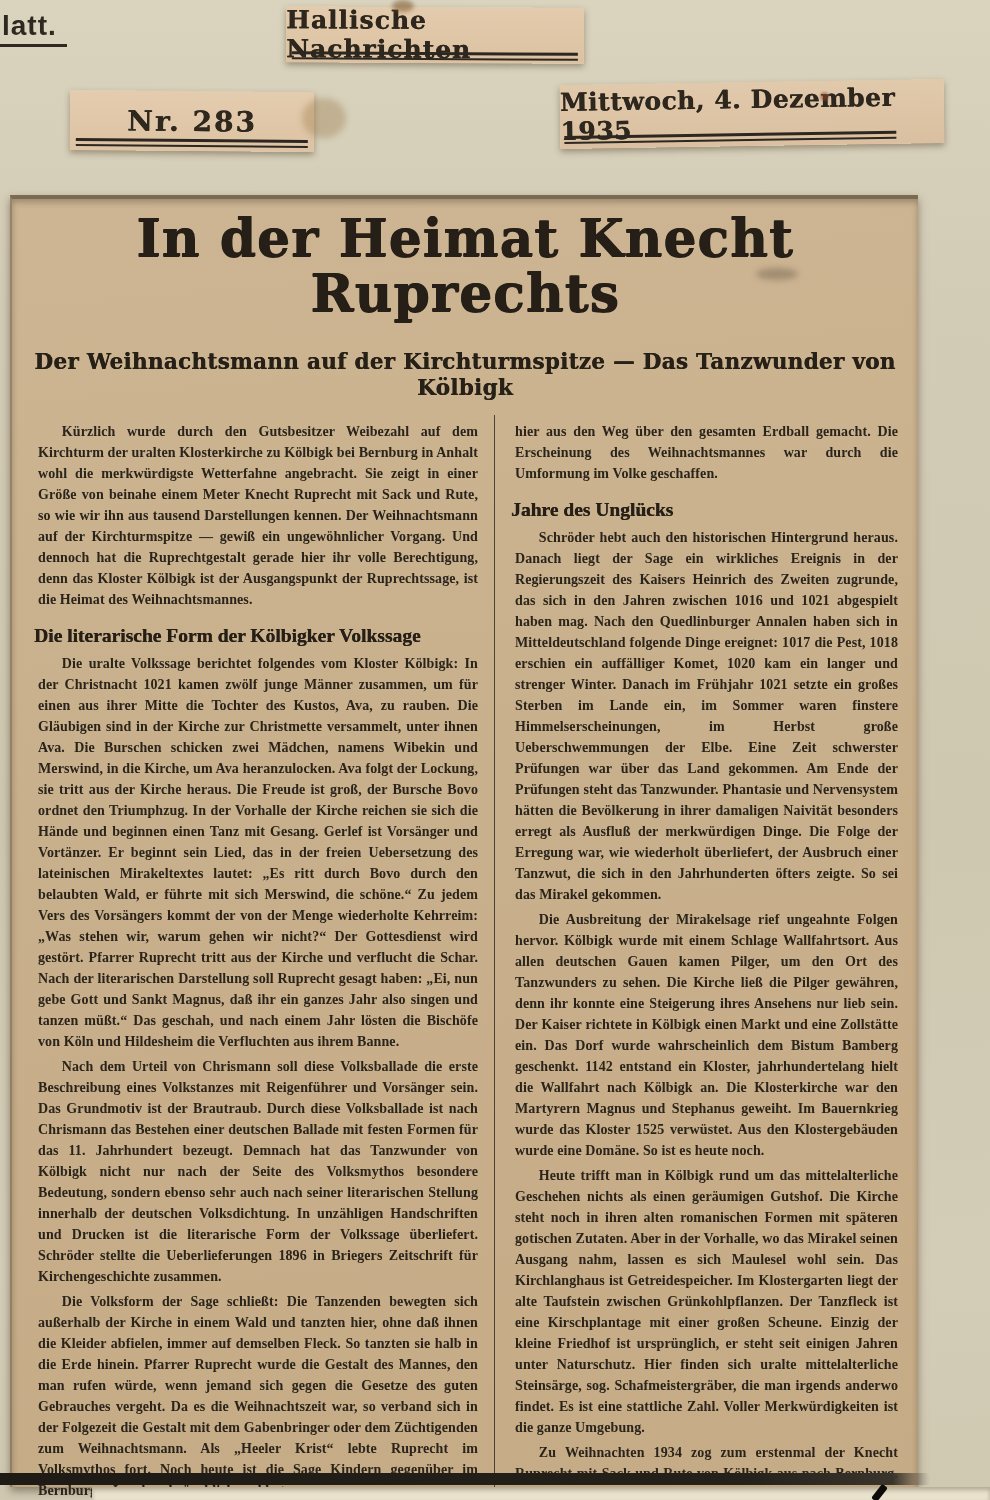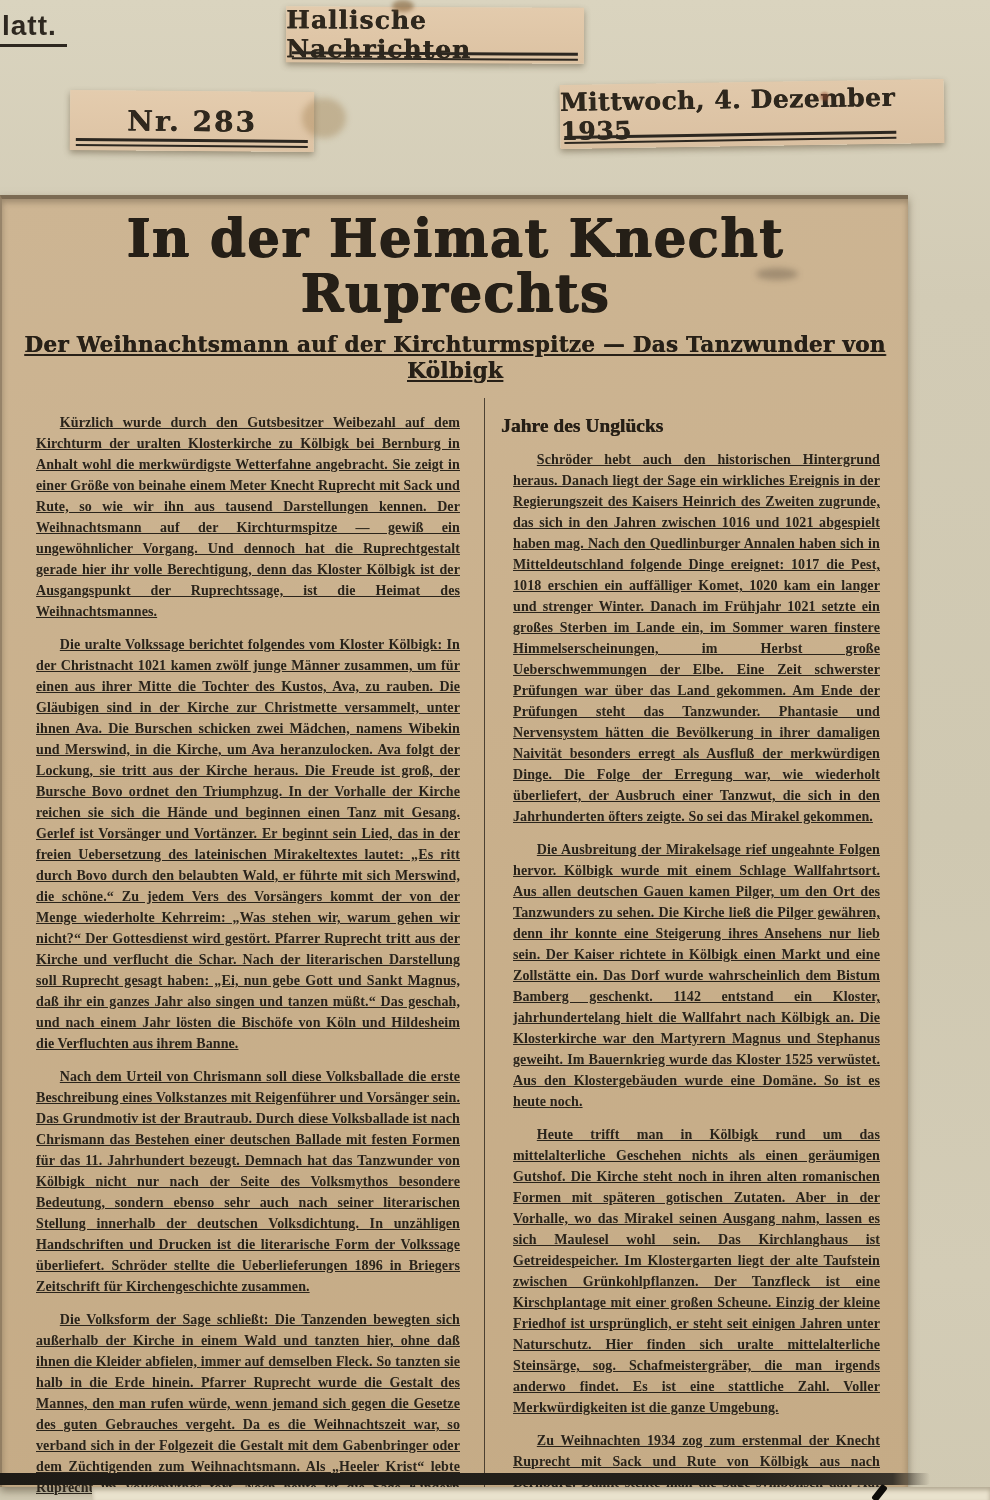--- a/index.html
+++ b/index.html
@@ -44,45 +44,44 @@
     left:560px;top:82px;width:384px;height:64px;
     background:linear-gradient(#e1c9ab,#dac0a1);
     display:flex;align-items:center;justify-content:center;
     transform:rotate(-0.9deg);
   }
   .date-label{font:bold 25px "DejaVu Serif",serif;color:#2e271d;letter-spacing:0.5px;
     text-shadow:0.5px 0 0 #2e271d;}
 
   
   .article-clip{
-    left:0;top:195px;width:908px;height:1292px;box-sizing:border-box;
+    left:10px;top:195px;width:908px;height:1292px;box-sizing:border-box;
     background:linear-gradient(175deg,#cdb593 0%,#c9b08c 45%,#c5ab86 100%);
     border-top:4px solid rgba(52,43,32,0.5);
     border-left:2px solid rgba(52,43,32,0.35);
     box-shadow:0 4px 8px rgba(70,55,35,0.5), inset 0 3px 6px rgba(60,48,34,0.35);
   }
   .headline{
     margin:12px 8px 0;text-align:center;
     font:bold 52px/1.05 "DejaVu Serif",serif;color:#251f17;letter-spacing:1px;
     text-shadow:0.7px 0 0 #251f17,0 0.5px 0 #251f17;
   }
   .subheadline{
-    margin:12px 10px 0;text-align:center;
+    margin:29px 10px 0;text-align:center;
     font:bold 21.5px/1.2 "DejaVu Serif",serif;color:#272017;letter-spacing:0.3px;
     text-shadow:0.4px 0 0 #272017;
-    text-decoration:underline;
   }
   .columns{display:flex;margin-top:14px;height:1158px;overflow:hidden;}
   .col{box-sizing:border-box;}
   .col-left{width:483px;padding:2px 12px 0 22px;border-right:1.5px solid rgba(45,37,27,0.8);}
   .col-right{flex:1;padding:2px 16px 0 16px;position:relative;}
   .col p{
-    margin:12px;font:bold 14px/1.5 "Liberation Serif",serif;color:#2a241b;
+    margin:4px;font:bold 14px/1.5 "Liberation Serif",serif;color:#2a241b;
     text-align:justify;text-indent:1.7em;letter-spacing:0.1px;
-    hyphens:auto;text-decoration:underline;-webkit-hyphens:auto;
+    hyphens:auto;-webkit-hyphens:auto;
   }
   .col p.no-indent{text-indent:0;}
   .col h3{
     margin:14px 0 6px;font:bold 19.5px/1.2 "Liberation Serif",serif;color:#261f16;
     text-shadow:0.4px 0 0 #261f16;
   }
 
   
   .bottom-bar{
     position:absolute;left:0;top:1473px;width:930px;height:12px;
@@ -127,25 +126,27 @@
     <div class="rule-dbl" style="left:4px;right:48px;bottom:5px;"></div>
   </div>
 
   <div class="clip article-clip">
     <h1 class="headline">In der Heimat Knecht Ruprechts</h1>
     <h2 class="subheadline">Der Weihnachtsmann auf der Kirchturmspitze — Das Tanzwunder von Kölbigk</h2>
 
     <div class="columns">
       <div class="col col-left" lang="de">
         <p>Kürzlich wurde durch den Gutsbesitzer Weibezahl auf dem Kirchturm der uralten Klosterkirche zu Kölbigk bei Bernburg in Anhalt wohl die merkwürdigste Wetterfahne angebracht. Sie zeigt in einer Größe von beinahe einem Meter Knecht Ruprecht mit Sack und Rute, so wie wir ihn aus tausend Darstellungen kennen. Der Weihnachtsmann auf der Kirchturmspitze — gewiß ein ungewöhnlicher Vorgang. Und dennoch hat die Ruprechtgestalt gerade hier ihr volle Berechtigung, denn das Kloster Kölbigk ist der Ausgangspunkt der Ruprechtssage, ist die Heimat des Weihnachtsmannes.</p>
+        <h3>Die literarische Form der Kölbigker Volkssage</h3>
         <p>Die uralte Volkssage berichtet folgendes vom Kloster Kölbigk: In der Christnacht 1021 kamen zwölf junge Männer zusammen, um für einen aus ihrer Mitte die Tochter des Kustos, Ava, zu rauben. Die Gläubigen sind in der Kirche zur Christmette versammelt, unter ihnen Ava. Die Burschen schicken zwei Mädchen, namens Wibekin und Merswind, in die Kirche, um Ava heranzulocken. Ava folgt der Lockung, sie tritt aus der Kirche heraus. Die Freude ist groß, der Bursche Bovo ordnet den Triumphzug. In der Vorhalle der Kirche reichen sie sich die Hände und beginnen einen Tanz mit Gesang. Gerlef ist Vorsänger und Vortänzer. Er beginnt sein Lied, das in der freien Uebersetzung des lateinischen Mirakeltextes lautet: „Es ritt durch Bovo durch den belaubten Wald, er führte mit sich Merswind, die schöne.“ Zu jedem Vers des Vorsängers kommt der von der Menge wiederholte Kehrreim: „Was stehen wir, warum gehen wir nicht?“ Der Gottesdienst wird gestört. Pfarrer Ruprecht tritt aus der Kirche und verflucht die Schar. Nach der literarischen Darstellung soll Ruprecht gesagt haben: „Ei, nun gebe Gott und Sankt Magnus, daß ihr ein ganzes Jahr also singen und tanzen müßt.“ Das geschah, und nach einem Jahr lösten die Bischöfe von Köln und Hildesheim die Verfluchten aus ihrem Banne.</p>
         <p>Nach dem Urteil von Chrismann soll diese Volksballade die erste Beschreibung eines Volkstanzes mit Reigenführer und Vorsänger sein. Das Grundmotiv ist der Brautraub. Durch diese Volksballade ist nach Chrismann das Bestehen einer deutschen Ballade mit festen Formen für das 11. Jahrhundert bezeugt. Demnach hat das Tanzwunder von Kölbigk nicht nur nach der Seite des Volksmythos besondere Bedeutung, sondern ebenso sehr auch nach seiner literarischen Stellung innerhalb der deutschen Volksdichtung. In unzähligen Handschriften und Drucken ist die literarische Form der Volkssage überliefert. Schröder stellte die Ueberlieferungen 1896 in Briegers Zeitschrift für Kirchengeschichte zusammen.</p>
         <p>Die Volksform der Sage schließt: Die Tanzenden bewegten sich außerhalb der Kirche in einem Wald und tanzten hier, ohne daß ihnen die Kleider abfielen, immer auf demselben Fleck. So tanzten sie halb in die Erde hinein. Pfarrer Ruprecht wurde die Gestalt des Mannes, den man rufen würde, wenn jemand sich gegen die Gesetze des guten Gebrauches vergeht. Da es die Weihnachtszeit war, so verband sich in der Folgezeit die Gestalt mit dem Gabenbringer oder dem Züchtigenden zum Weihnachtsmann. Als „Heeler Krist“ lebte Ruprecht im Volksmythos fort. Noch heute ist die Sage Kindern gegenüber im Bernburger Lande gebräuchlich und hat von</p>
       </div>
       <div class="col col-right" lang="de">
+        <p class="no-indent">hier aus den Weg über den gesamten Erdball gemacht. Die Erscheinung des Weihnachtsmannes war durch die Umformung im Volke geschaffen.</p>
         <h3>Jahre des Unglücks</h3>
         <p>Schröder hebt auch den historischen Hintergrund heraus. Danach liegt der Sage ein wirkliches Ereignis in der Regierungszeit des Kaisers Heinrich des Zweiten zugrunde, das sich in den Jahren zwischen 1016 und 1021 abgespielt haben mag. Nach den Quedlinburger Annalen haben sich in Mitteldeutschland folgende Dinge ereignet: 1017 die Pest, 1018 erschien ein auffälliger Komet, 1020 kam ein langer und strenger Winter. Danach im Frühjahr 1021 setzte ein großes Sterben im Lande ein, im Sommer waren finstere Himmelserscheinungen, im Herbst große Ueberschwemmungen der Elbe. Eine Zeit schwerster Prüfungen war über das Land gekommen. Am Ende der Prüfungen steht das Tanzwunder. Phantasie und Nervensystem hätten die Bevölkerung in ihrer damaligen Naivität besonders erregt als Ausfluß der merkwürdigen Dinge. Die Folge der Erregung war, wie wiederholt überliefert, der Ausbruch einer Tanzwut, die sich in den Jahrhunderten öfters zeigte. So sei das Mirakel gekommen.</p>
         <p>Die Ausbreitung der Mirakelsage rief ungeahnte Folgen hervor. Kölbigk wurde mit einem Schlage Wallfahrtsort. Aus allen deutschen Gauen kamen Pilger, um den Ort des Tanzwunders zu sehen. Die Kirche ließ die Pilger gewähren, denn ihr konnte eine Steigerung ihres Ansehens nur lieb sein. Der Kaiser richtete in Kölbigk einen Markt und eine Zollstätte ein. Das Dorf wurde wahrscheinlich dem Bistum Bamberg geschenkt. 1142 entstand ein Kloster, jahrhundertelang hielt die Wallfahrt nach Kölbigk an. Die Klosterkirche war den Martyrern Magnus und Stephanus geweiht. Im Bauernkrieg wurde das Kloster 1525 verwüstet. Aus den Klostergebäuden wurde eine Domäne. So ist es heute noch.</p>
         <p>Heute trifft man in Kölbigk rund um das mittelalterliche Geschehen nichts als einen geräumigen Gutshof. Die Kirche steht noch in ihren alten romanischen Formen mit späteren gotischen Zutaten. Aber in der Vorhalle, wo das Mirakel seinen Ausgang nahm, lassen es sich Maulesel wohl sein. Das Kirchlanghaus ist Getreidespeicher. Im Klostergarten liegt der alte Taufstein zwischen Grünkohlpflanzen. Der Tanzfleck ist eine Kirschplantage mit einer großen Scheune. Einzig der kleine Friedhof ist ursprünglich, er steht seit einigen Jahren unter Naturschutz. Hier finden sich uralte mittelalterliche Steinsärge, sog. Schafmeistergräber, die man irgends anderwo findet. Es ist eine stattliche Zahl. Voller Merkwürdigkeiten ist die ganze Umgebung.</p>
         <p>Zu Weihnachten 1934 zog zum erstenmal der Knecht Ruprecht mit Sack und Rute von Kölbigk aus nach Bernburg. Damit stellte man die Sage symbolisch dar. Auf Anregung von Geschichtsfreunden ist jetzt die Weihnachtsmannfigur auf der Kirchturmspitze hinzugekommen. Die weitere Herrichtung wird folgen. Der Ring der Beweiskraft hat sich geschlossen. Die Heimat des Knecht Ruprecht, des deutschen Weihnachtsmannes, ist entdeckt. Sie liegt im Herzen Mitteldeutschlands.</p>
 
       </div>
     </div>
   </div>
 

